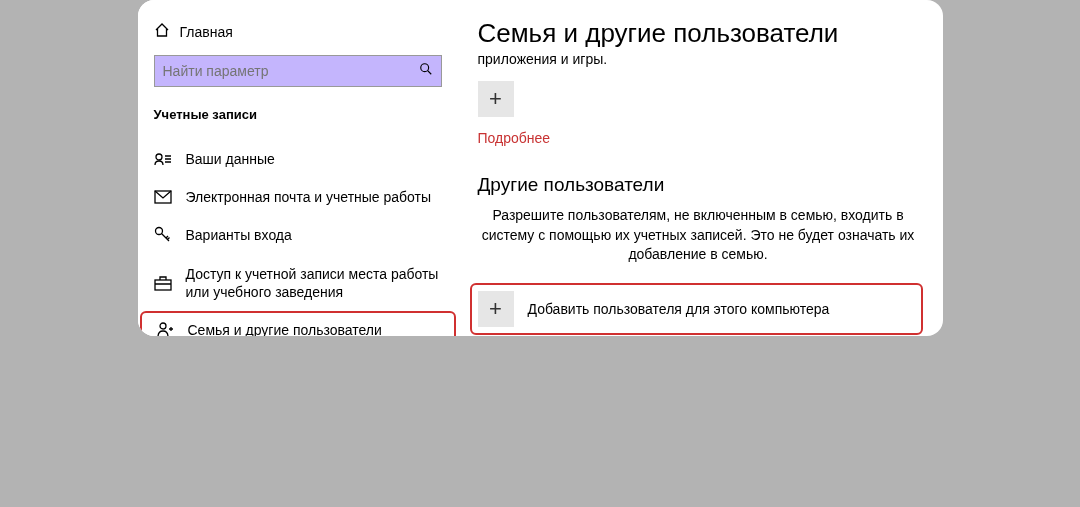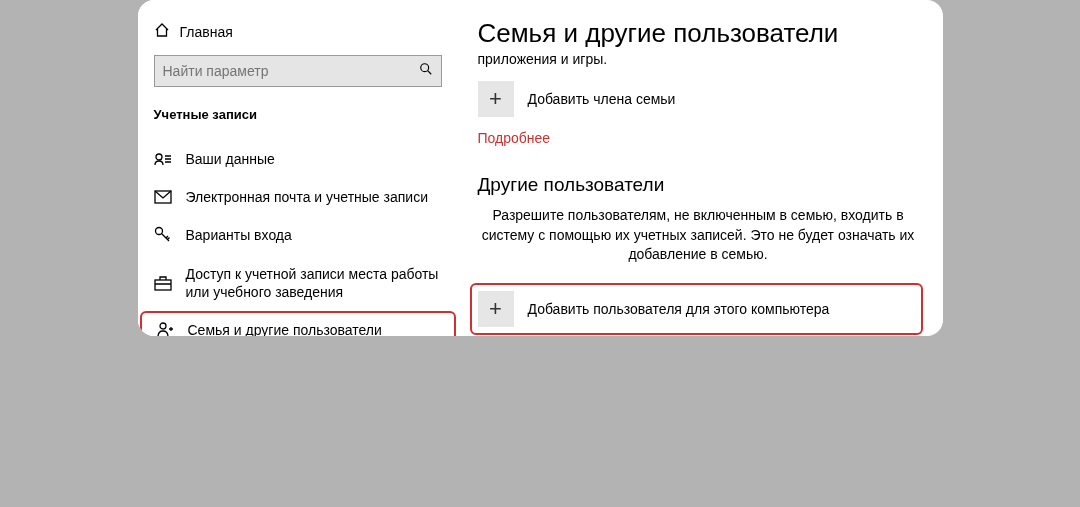--- a/index.html
+++ b/index.html
@@ -37,21 +37,21 @@
       color: #000;
       gap: 10px;
     }
     .search-box {
       margin: 4px 16px 12px 16px;
       border: 1px solid #999;
       height: 32px;
       display: flex;
       align-items: center;
       padding: 0 8px;
-      background: #e5e5e5;
+      background: #c4b5fd;
     }
     .search-box input {
       border: none;
       outline: none;
       flex: 1;
       font-size: 14px;
       font-family: inherit;
       color: #666;
       background: transparent;
     }
@@ -193,21 +193,21 @@
       <span>Ваши данные</span>
     </div>
 
     <div class="nav-item">
       <span class="icon-box">
         <svg width="18" height="14" viewBox="0 0 18 14">
             <rect x="1" y="1" width="16" height="12"></rect>
             <path d="M1 1 L9 8 L17 1"></path>
           </svg>
       </span>
-      <span>Электронная почта и учетные записи</span>
+      <span>Электронная почта и учетные работы</span>
     </div>
 
     <div class="nav-item">
       <span class="icon-box">
         <svg width="18" height="18" viewBox="0 0 18 18">
             <circle cx="5" cy="5" r="3.5"></circle>
             <path d="M7.5 7.5 L15 15 M12 12 L14 10 M13.5 13.5 L15.5 11.5"></path>
           </svg>
       </span>
       <span>Варианты входа</span>
@@ -235,21 +235,20 @@
 
 
   </div>
 
   <div class="content">
     <h1 class="page-title">Семья и другие пользователи</h1>
     <div class="subtitle">приложения и игры.</div>
 
     <div class="add-row">
       <div class="plus-box">+</div>
-      <span>Добавить члена семьи</span>
     </div>
 
     <a class="link">Подробнее</a>
 
     <h2 class="section-header">Другие пользователи</h2>
     <div class="section-desc">Разрешите пользователям, не включенным в семью, входить в систему с помощью их учетных записей. Это не будет означать их добавление в семью.</div>
 
     <div class="add-row highlighted">
       <div class="plus-box">+</div>
       <span>Добавить пользователя для этого компьютера</span>

